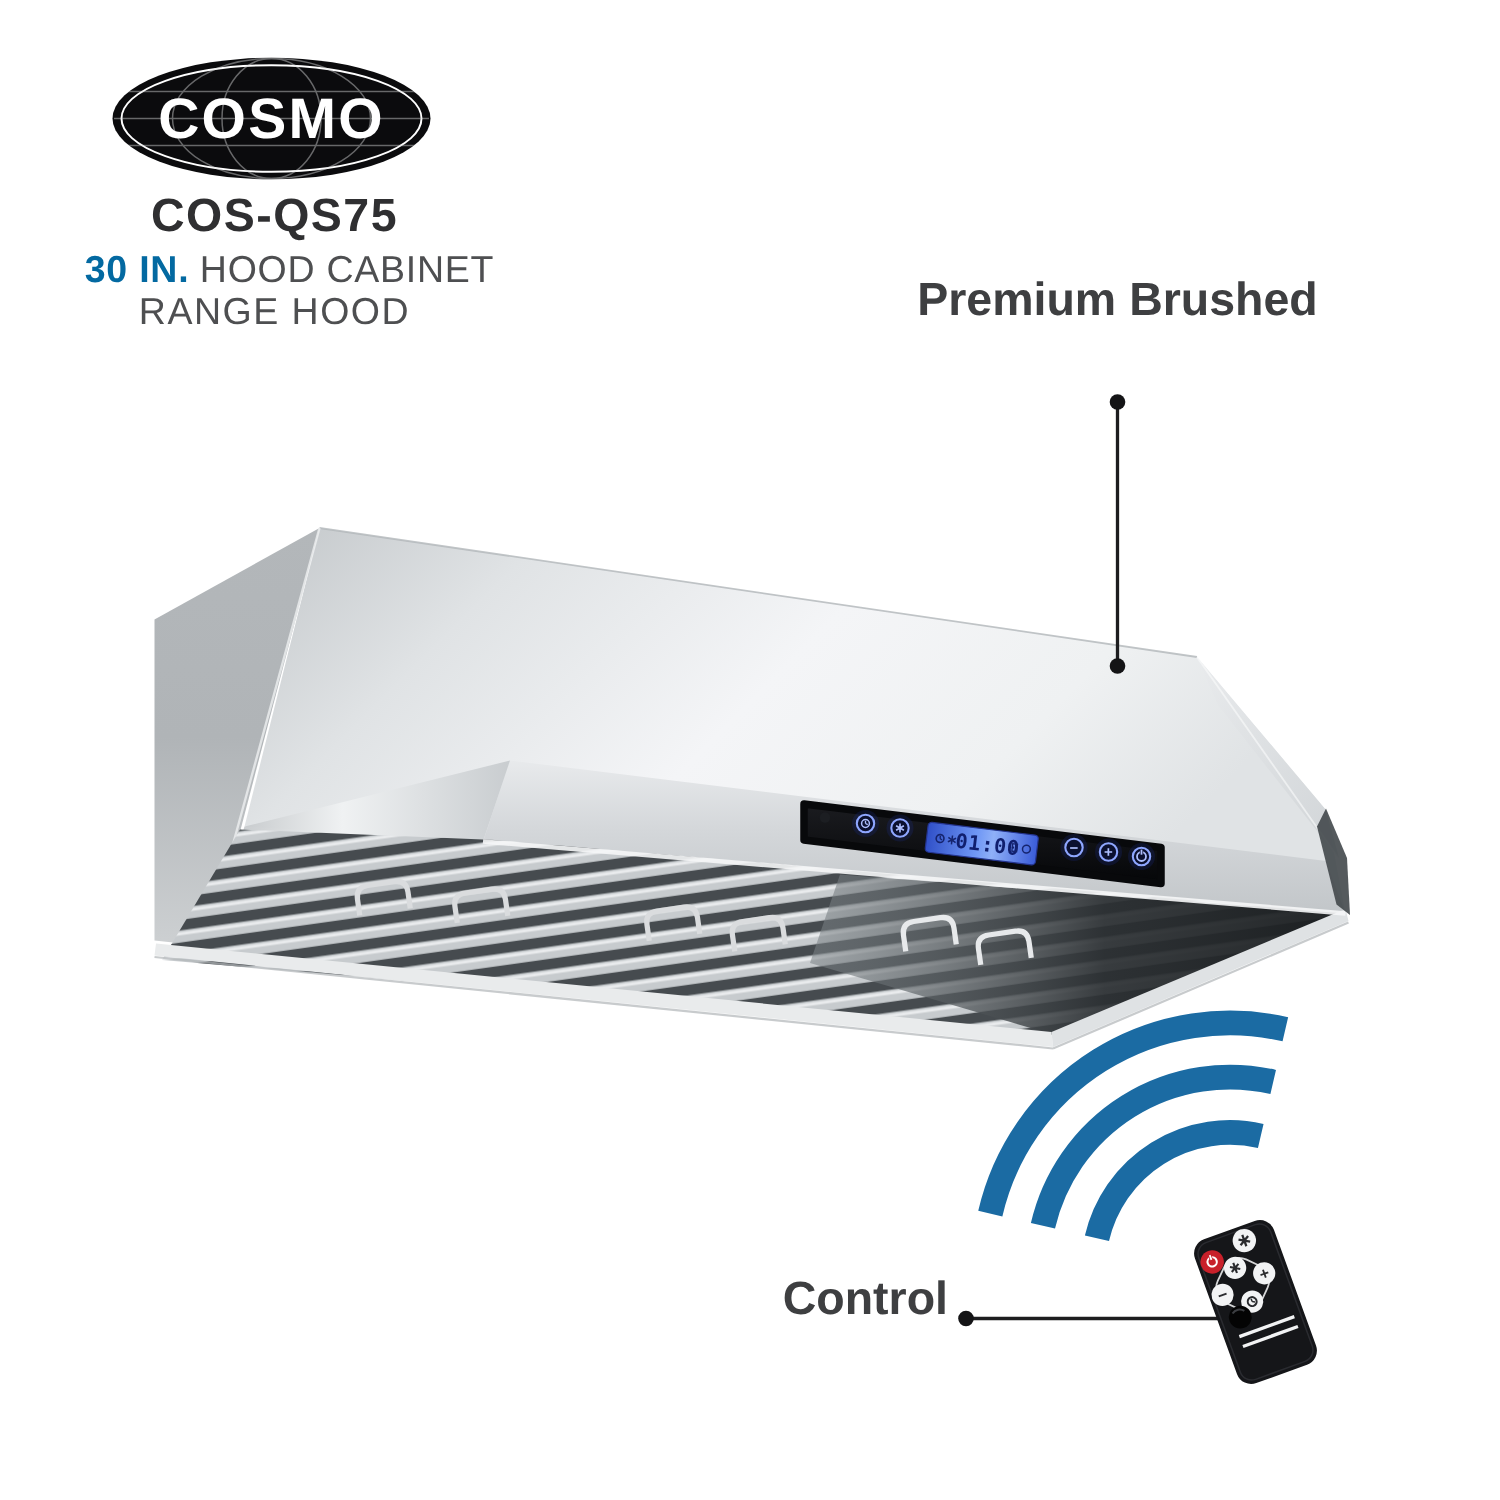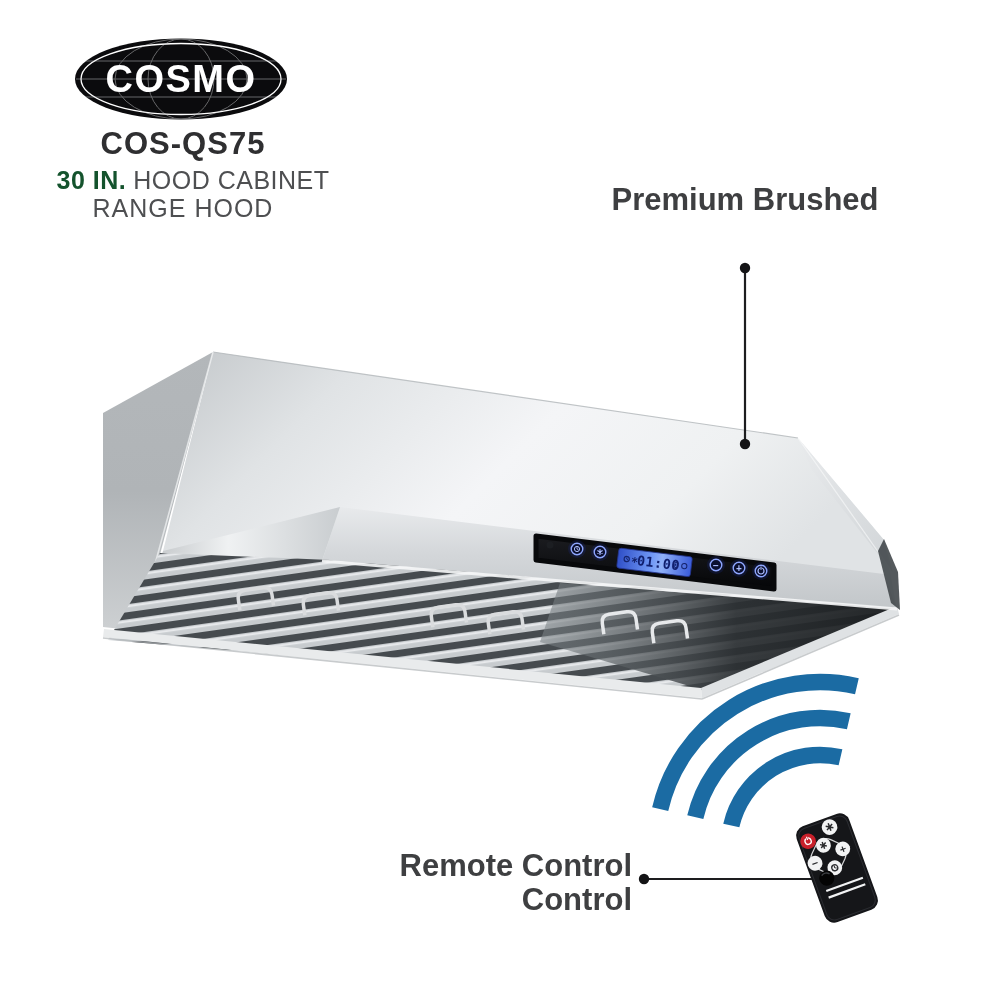--- a/index.html
+++ b/index.html
@@ -10,21 +10,21 @@
   .art{position:absolute;left:0;top:0;width:1000px;height:1000px;}
   .logo-svg{position:absolute;left:74px;top:38px;}
   .model{
     position:absolute;left:33px;top:126px;width:300px;text-align:center;
     font-size:31px;font-weight:800;letter-spacing:1px;color:#2f2f31;
   }
   .sub1{
     position:absolute;left:23px;top:166px;width:320px;text-align:center;
     font-size:25px;font-weight:400;color:#4e4f51;letter-spacing:0.5px;white-space:nowrap;
   }
-  .sub1 .sz{font-weight:800;color:#14532d;margin-right:7px;margin-left:20px;}
+  .sub1 .sz{font-weight:800;color:#0369a1;margin-right:7px;margin-left:20px;}
   .sub2{
     position:absolute;left:23px;top:194px;width:320px;text-align:center;
     font-size:25px;font-weight:400;color:#4e4f51;letter-spacing:1px;
   }
   .callout{
     position:absolute;font-weight:700;color:#3e3f41;font-size:31px;line-height:34px;
   }
   .callout-finish{left:563px;top:183px;width:364px;text-align:center;}
   .callout-remote{left:320px;top:849px;width:312px;text-align:right;}
 </style>
@@ -262,17 +262,16 @@
   <div class="model">COS-QS75</div>
   <div class="sub1">
     <span class="sz">30 IN.</span><span>HOOD CABINET</span>
   </div>
   <div class="sub2">RANGE HOOD</div>
 
   <div class="callout callout-finish">
     <div>Premium Brushed</div>
   </div>
   <div class="callout callout-remote">
-    <div>Remote Control</div>
     <div>Control</div>
   </div>
 
 </div>
 
 </body></html>

